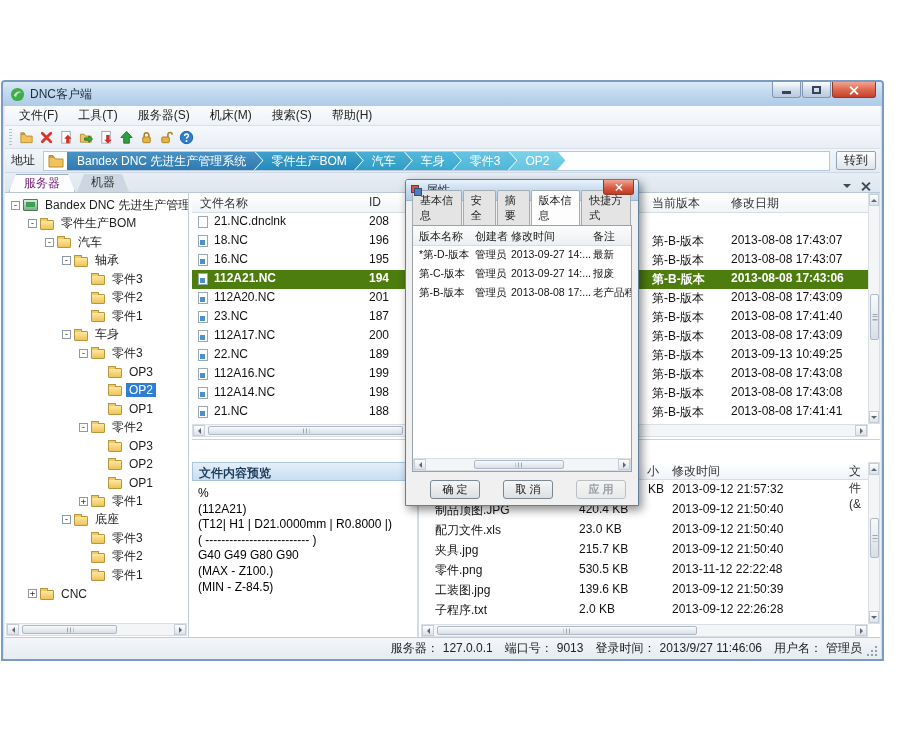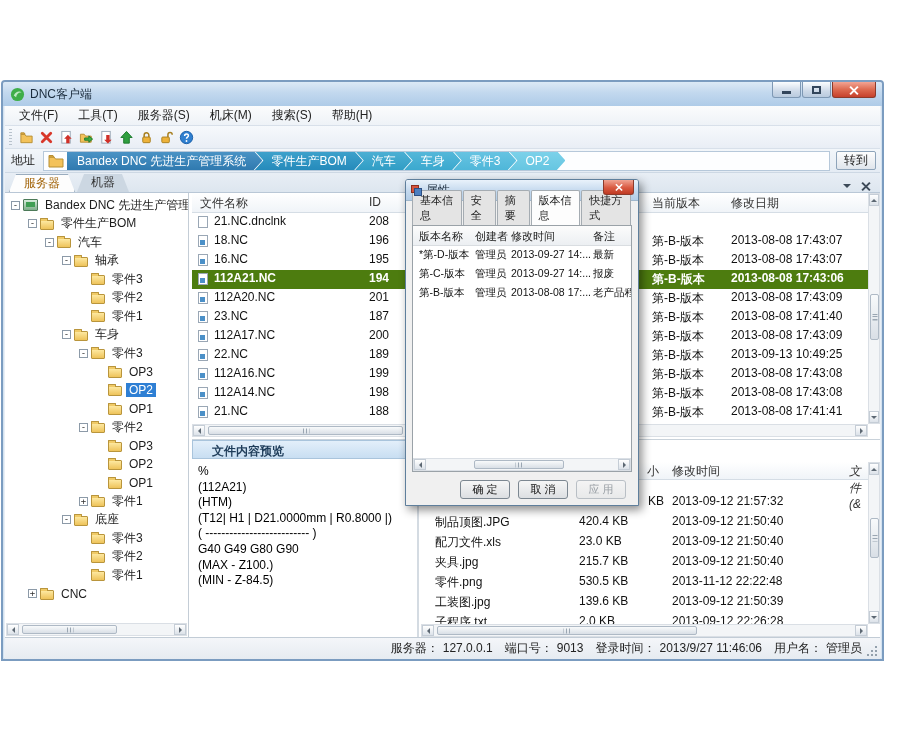--- a/index.html
+++ b/index.html
@@ -65,21 +65,21 @@
   .go-btn { width:40px; height:19px; margin:0 4px 0 6px; font-size:12px; color:#222;
     background:linear-gradient(#fdfdfd,#dfe5ec); border:1px solid #8ea4ba; border-radius:2px;
     display:flex; align-items:center; justify-content:center; }
 
   
   .panelstrip { position:absolute; left:2px; right:2px; top:91px; height:20px;
     background:linear-gradient(#e8eef5,#dde6ef); border-bottom:1px solid #b9c7d6;
     display:flex; align-items:flex-end; padding-left:4px; }
   .ptab { height:18px; line-height:17px; padding:0 14px; margin-right:2px; color:#333;
     clip-path:polygon(7px 0, calc(100% - 7px) 0, 100% 100%, 0 100%); cursor:default; }
-  .ptab.on { background:#fdfdfd; border:1px solid #9aacbe; border-bottom:none; color:#a16207; }
+  .ptab.on { background:#fdfdfd; border:1px solid #9aacbe; border-bottom:none; color:#701a75; }
   .ptab.off { background:#ccd7e2;text-align:center; }
   .panel-ctrls { margin-left:auto; display:flex; align-items:center; padding-right:10px; gap:10px; }
   .chev-down { width:0; height:0; border:4px solid transparent; border-top-color:#3c4a58; margin-top:4px; }
   .small-x { position:relative; width:9px; height:9px; }
   .small-x::before,.small-x::after { content:""; position:absolute; left:4px; top:-1px; width:2px; height:11px; background:#3c4a58; }
   .small-x::before{ transform:rotate(45deg);} .small-x::after{ transform:rotate(-45deg);}
 
   
   .main { position:absolute; left:2px; right:2px; top:111px; bottom:22px; background:#fff; }
 
@@ -133,32 +133,32 @@
   .h-name { left:8px; } .h-id { left:177px; } .h-ver { left:460px; } .h-date { left:539px; }
   .fico { position:absolute; left:6px; top:3px; width:10px; height:12px; background:#fff; border:1px solid #9aa7b5; }
   .fico.nc::after { content:""; position:absolute; left:1px; bottom:1px; width:5px; height:5px; background:#4b90c8; }
   .tl-row.sel { background:#4d7c0f;font-weight:bold; }
   .tl-row.sel span { color:#fff; }
 
   
   .bottom { position:absolute; left:0; right:0; top:246px; bottom:0; border-top:1px solid #c9d2da; }
   .preview { position:absolute; left:0; top:0; bottom:0; width:227px; border-right:2px solid #d4dbe2; }
   .pv-header { height:19px; background:linear-gradient(#e3effa,#c8def2); border:1px solid #a9c4dc;
-    color:#1f3d5a; font-weight:bold; padding:2px 19px; }
+    color:#1f3d5a; font-weight:bold; padding:2px 6px;margin-top:22px; }
   .pv-body { padding:5px 6px; line-height:15.6px; color:#000; }
   .attach { position:absolute; left:229px; right:0; top:0; bottom:0; }
   .at-header { position:absolute; left:0; right:12px; top:22px; height:18px;
     background:linear-gradient(#ffffff,#f0f4f8); border-bottom:1px solid #d5dde5; }
   .at-header span { position:absolute; top:1px; color:#333; }
   .at-rows { position:absolute; left:0; right:12px; top:40px; }
   .at-row { position:relative; height:20px; }
-  .at-row span { position:absolute; top:14px; white-space:nowrap; }
+  .at-row span { position:absolute; top:2px; white-space:nowrap; }
   .a-name { left:14px; } .a-size { left:158px; } .a-time { left:251px; }
   .at-row.first .a-size { left:227px; }
-  .ah-size { left:226px; } .ah-time { left:251px; } .ah-file { left:428px;font-style:italic; }
+  .ah-size { left:226px; } .ah-time { left:251px; } .ah-file { left:428px; }
 
   
   .statusbar { position:absolute; left:2px; right:2px; bottom:0; height:22px;
     background:linear-gradient(#f4f6f9,#e6ebf1); border-top:1px solid #c2ccd6;
     display:flex; align-items:center; justify-content:flex-end; padding-right:18px; color:#222; }
   .st-seg { margin-left:12px; white-space:nowrap; }
   .st-seg b { font-weight:normal; margin-left:4px; }
   .grip { position:absolute; right:2px; bottom:2px; width:11px; height:11px;
     background:
       radial-gradient(circle 1.2px at 9px 9px,#93a0ac 95%,transparent),
@@ -188,24 +188,24 @@
   .dtab.on { background:#fdfdfd; position:relative; top:1px; padding-bottom:3px; }
   .dlg-table { position:absolute; left:6px; right:6px; top:45px; height:247px; background:#fff;
     border:1px solid #9aa2a8; overflow:hidden; }
   .dt-header { position:relative; height:20px; background:linear-gradient(#fcfcfc,#eceff2);
     border-bottom:1px solid #d9dde1; }
   .dt-header span { position:absolute; top:3px; font-size:11px; color:#222; }
   .dt-row { position:relative; height:19px;padding-left:33px; }
   .dt-row span { position:absolute; top:2px; font-size:10.5px; white-space:nowrap; color:#111; }
   .d-name { left:6px; } .d-creator { left:62px; } .d-time { left:98px; } .d-note { left:180px; }
   .dlg-btns { position:absolute; left:0; right:0; top:300px; display:flex; justify-content:flex-end;
-    gap:8px; padding-right:12px; }
+    gap:23px; padding-right:12px; }
   .dbtn { width:50px; height:19px; font-size:11px; display:flex; align-items:center; justify-content:center;
     background:linear-gradient(#f6f6f6,#dcdfe2); border:1px solid #7c8791; border-radius:3px; color:#111; }
-  .dbtn.disabled { color:#9aa0a6; border-color:#b9bfc5; background:linear-gradient(#f4f4f4,#e8e9ea); }
+  .dbtn.disabled { color:#9aa0a6; border-color:#b9bfc5; background:linear-gradient(#f4f4f4,#e8e9ea);font-weight:bold; }
 </style>
 </head>
 <body>
 
 <div class="window">
 
   <div class="titlebar">
     <svg class="app-logo" viewBox="0 0 16 16">
       <circle cx="8" cy="8" r="7" fill="#3fae49"></circle>
       <path d="M4 9 C6 4,11 4,12.5 6 C10 5,7 7,6.5 11 Z" fill="#bfe8c4"></path>
@@ -549,21 +549,20 @@
           <span class="sb-thumb" style="left:15px;width:195px"></span>
         </div>
       </div>
 
       <div class="bottom">
         <div class="preview">
           <div class="pv-header">文件内容预览</div>
           <div class="pv-body">
             <div>%</div>
             <div>(112A21)</div>
-            <div>(HTM)</div>
             <div>(T12| H1 | D21.0000mm | R0.8000 |)</div>
             <div>( -------------------------- )</div>
             <div>G40 G49 G80 G90</div>
             <div>(MAX - Z100.)</div>
             <div>(MIN - Z-84.5)</div>
           </div>
         </div>
 
         <div class="attach">
           <div class="at-header">

